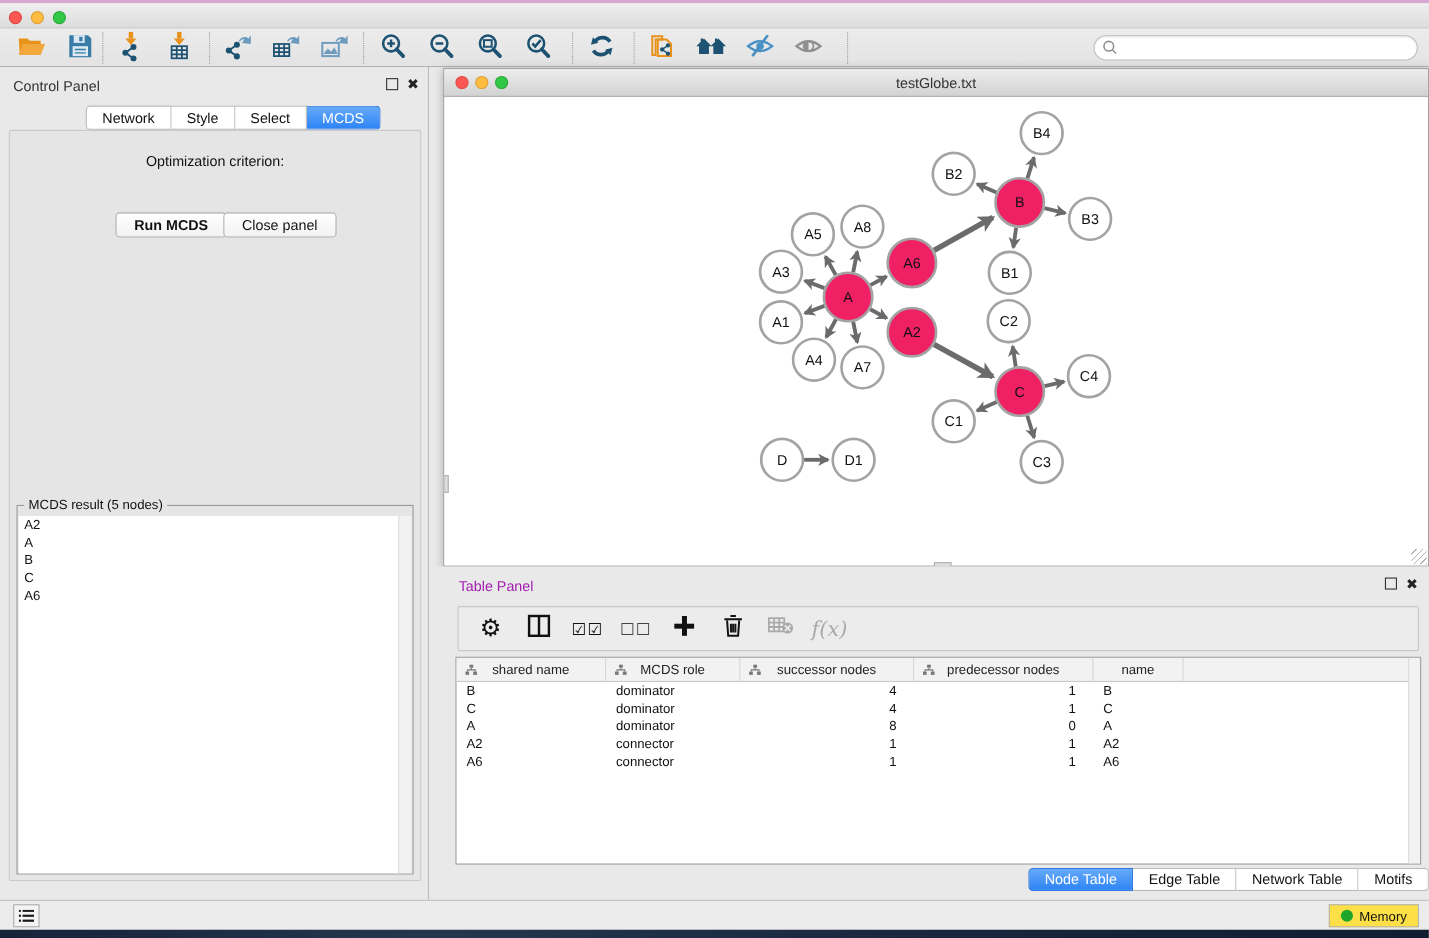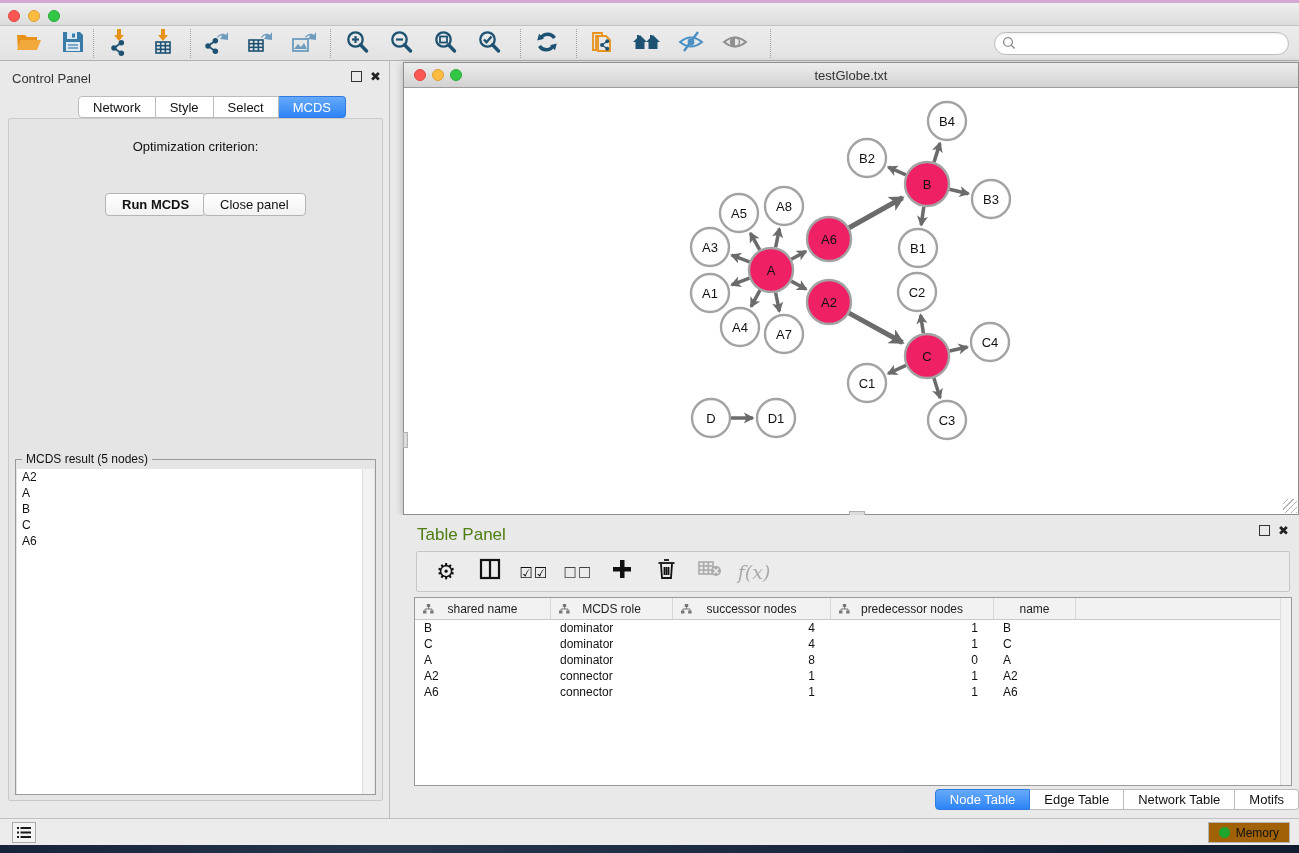--- a/index.html
+++ b/index.html
@@ -70,21 +70,21 @@
   .net-title { position:absolute; top:5px; width:100%; text-align:center; font-size:13px; color:#333; }
   .net-canvas { position:absolute; left:0; top:26px; width:894px; height:425px; background:#fff; }
   .resize-grip { position:absolute; right:1px; bottom:1px; width:14px; height:14px;
     background:repeating-linear-gradient(135deg,transparent 0 3px,#b5b5b5 3px 4px); }
   .edge-handle-left { position:absolute; left:-1px; top:369px; width:5px; height:16px; background:#dcdcdc; border:1px solid #b0b0b0; }
   .edge-handle-bottom { position:absolute; left:445px; bottom:-2px; width:16px; height:5px; background:#dcdcdc; border:1px solid #b0b0b0; }
   .graph-label { font-size:13px; fill:#111; }
 
   
   .table-panel { position:absolute; left:391px; top:515px; width:908px; height:303px; background:#e9e9e9; }
-  .tp-head { position:absolute; left:26px; top:10px; font-size:17px; color:#4d7c0f; }
+  .tp-head { position:absolute; left:26px; top:10px; font-size:13px; color:#a21caf; }
   .tp-btns { position:absolute; right:10px; top:10px; display:flex; gap:8px; align-items:center; }
   .tp-toolbar { position:absolute; left:25px; top:36px; width:874px; height:41px; background:#ececec;
     border:1px solid #c6c6c6; border-radius:2px; display:flex; align-items:center; gap:14px; padding-left:14px; }
   .tp-icon { width:30px; height:30px; display:flex; align-items:center; justify-content:center; font-size:20px; color:#111; cursor:default; }
   .tp-icon.disabled { color:#aaa; }
   .fx { font-family:"DejaVu Serif","Liberation Serif",serif; font-style:italic; font-size:19px; color:#a9a9a9; }
 
   .data-table { position:absolute; left:23px; top:82px; width:878px; height:189px; background:#fff; border:1px solid #9a9a9a; overflow:hidden; }
   .dt-header { display:flex; height:22px; background:#f2f2f2; border-bottom:1px solid #c9c9c9; }
   .dt-hcell { display:flex; align-items:center; justify-content:center; gap:6px; font-size:12px; color:#222;
@@ -94,21 +94,21 @@
   .dt-cell { font-size:12px; color:#111; padding-top:1px; white-space:nowrap; }
   .dt-scroll { position:absolute; right:0; top:0; width:11px; height:100%; background:#f2f2f2; border-left:1px solid #ddd; }
 
   .tp-tabs { position:absolute; left:0; top:274px; width:100%; display:flex; justify-content:flex-end; }
   .tp-tabs .tab { height:21px; }
 
   
   .statusbar { position:absolute; left:0; top:818px; width:1299px; height:27px; background:#ececec; border-top:1px solid #c0c0c0; }
   .status-left-btn { position:absolute; left:12px; top:3px; width:24px; height:21px; background:#f4f4f4;
     border:1px solid #ababab; display:flex; align-items:center; justify-content:center; }
-  .memory-btn { position:absolute; right:9px; top:3px; height:21px; background:#a16207; border:1px solid #b4b4b4;
+  .memory-btn { position:absolute; right:9px; top:3px; height:21px; background:#fde047; border:1px solid #b4b4b4;
     display:flex; align-items:center; gap:6px; padding:0 10px; font-size:12px; color:#111;justify-content:center; }
   .mem-dot { width:11px; height:11px; border-radius:50%; background:#1ea62b; }
 </style>
 </head>
 <body>
 
 <div class="top-strip"></div>
 <div class="bottom-strip"></div>
 
 <div class="titlebar">

